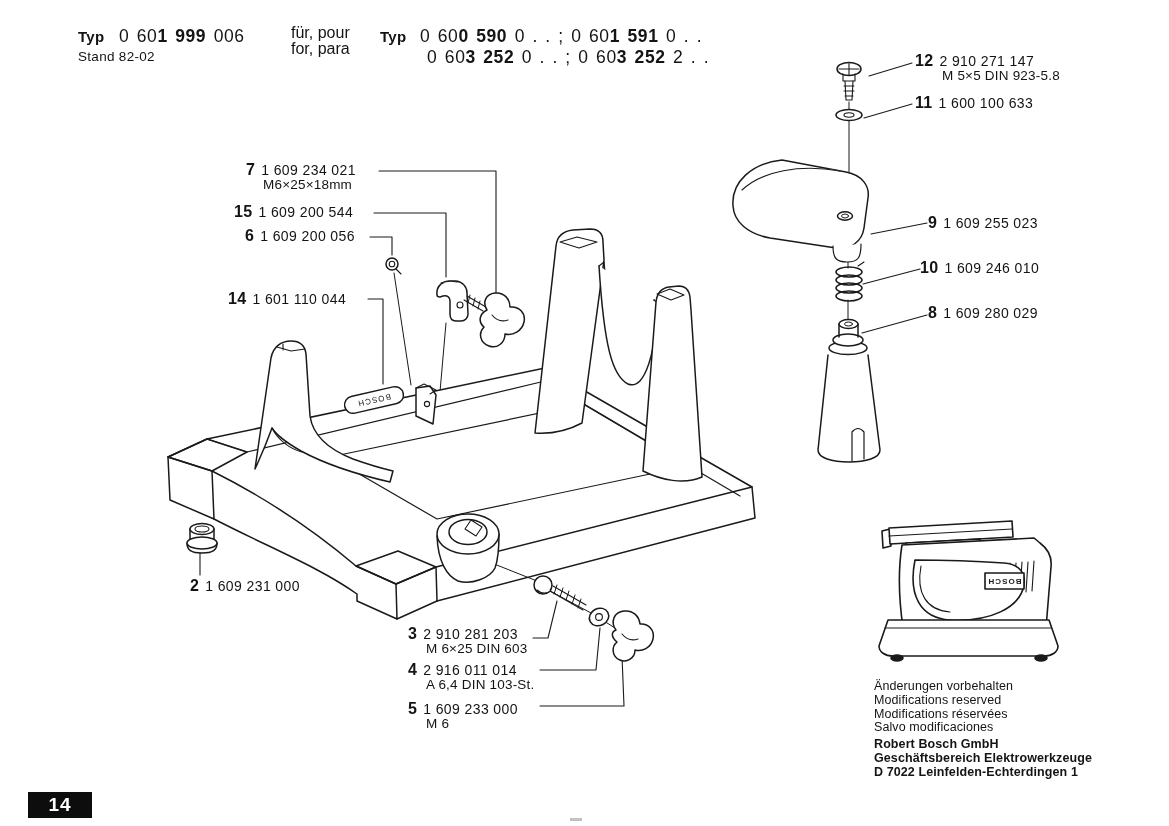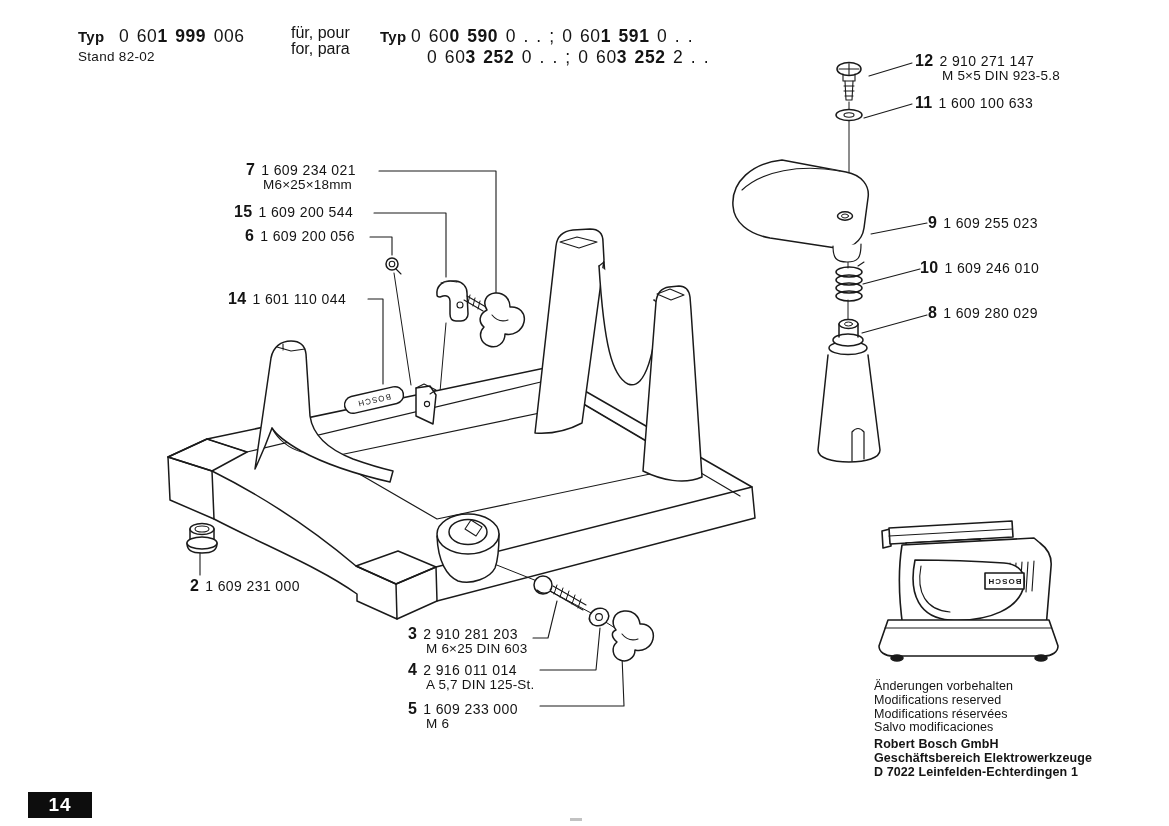--- a/index.html
+++ b/index.html
@@ -228,21 +228,21 @@
   </div>
   <div class="txt stand" style="left:78px;top:49px">Stand 82-02</div>
 
   <div class="txt forpara" style="left:291px;top:25px">
     <div>für, pour</div>
     <div>for, para</div>
   </div>
 
   <div class="txt" style="left:380px;top:26px">
     <span class="typword">Typ</span>
-    <span class="typval" style=""><span>0 60</span><b>0 590</b><span> 0 . . ; 0 60</span><b>1 591</b><span> 0 . .</span></span>
+    <span class="typval" style="margin-left:9px"><span>0 60</span><b>0 590</b><span> 0 . . ; 0 60</span><b>1 591</b><span> 0 . .</span></span>
   </div>
   <div class="txt typval" style="left:427px;top:47px"><span>0 60</span><b>3 252</b><span> 0 . . ; 0 60</span><b>3 252</b><span> 2 . .</span></div>
 
   <div class="lbl" style="left:915px;top:52px">
     <span class="num">12</span>
     <span class="code">2 910 271 147</span>
   </div>
   <div class="spec" style="left:942px;top:68px">M 5×5 DIN 923-5.8</div>
 
   <div class="lbl" style="left:915px;top:94px">
@@ -294,21 +294,21 @@
   <div class="lbl" style="left:408px;top:625px">
     <span class="num">3</span>
     <span class="code">2 910 281 203</span>
   </div>
   <div class="spec" style="left:426px;top:641px">M 6×25 DIN 603</div>
 
   <div class="lbl" style="left:408px;top:661px">
     <span class="num">4</span>
     <span class="code">2 916 011 014</span>
   </div>
-  <div class="spec" style="left:426px;top:677px">A 5,7 DIN 125-St.</div>
+  <div class="spec" style="left:426px;top:677px">A 6,4 DIN 103-St.</div>
 
   <div class="lbl" style="left:408px;top:700px">
     <span class="num">5</span>
     <span class="code">1 609 233 000</span>
   </div>
   <div class="spec" style="left:426px;top:716px">M 6</div>
 
   <div class="txt" style="left:874px;top:680px">
     <div class="fnote">Änderungen vorbehalten</div>
     <div class="fnote">Modifications reserved</div>

